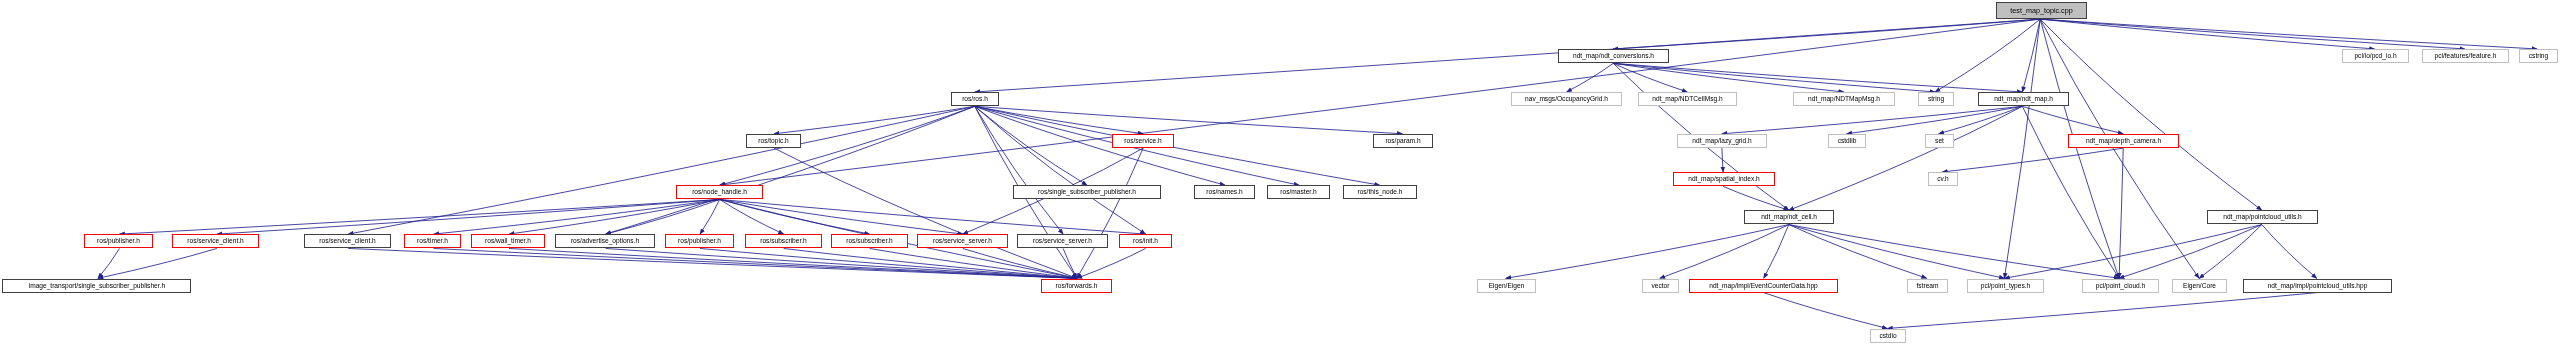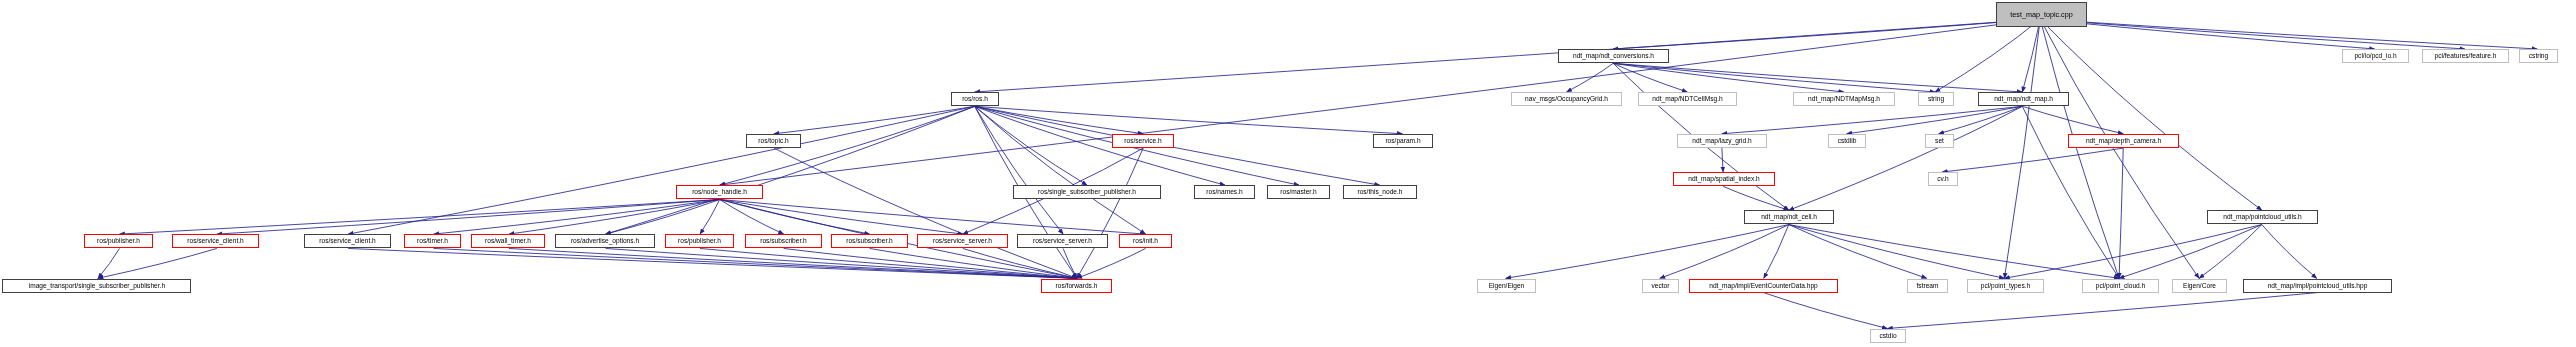--- a/index.html
+++ b/index.html
@@ -103,21 +103,21 @@
         <path d="M1610,416 Q1690.22,441 1801,466" marker-end="url(#arrow)"></path>
         <path d="M1778,416 Q1787.66,441 1801,466" marker-end="url(#arrow)"></path>
         <path d="M724,416 Q1222.5,441 1801,466" marker-end="url(#arrow)"></path>
         <path d="M850,416 Q1285.5,441 1801,466" marker-end="url(#arrow)"></path>
         <path d="M581,416 Q1151,441 1801,466" marker-end="url(#arrow)"></path>
         <path d="M1916,416 Q1867.7,441 1801,466" marker-end="url(#arrow)"></path>
         <path d="M1012,416 Q1366.5,441 1801,466" marker-end="url(#arrow)"></path>
       </g>
   </svg>
   <div id="nodes">
-      <div class="node root" style="left: 1996px; top: 2.4px; width: 91px; height: 25px;">
+      <div class="node root" style="left: 1996px; top: 2.4px; width: 91px; height: 17px;">
         <span>test_map_topic.cpp</span>
       </div>
       <div class="node plain" style="left: 2342px; top: 49px; width: 67px; height: 14.3px;">
         <span>pcl/io/pcd_io.h</span>
       </div>
       <div class="node plain" style="left: 2422px; top: 49px; width: 87px; height: 14.3px;">
         <span>pcl/features/feature.h</span>
       </div>
       <div class="node plain" style="left: 2519px; top: 49px; width: 39px; height: 14.3px;">
         <span>cstring</span>

